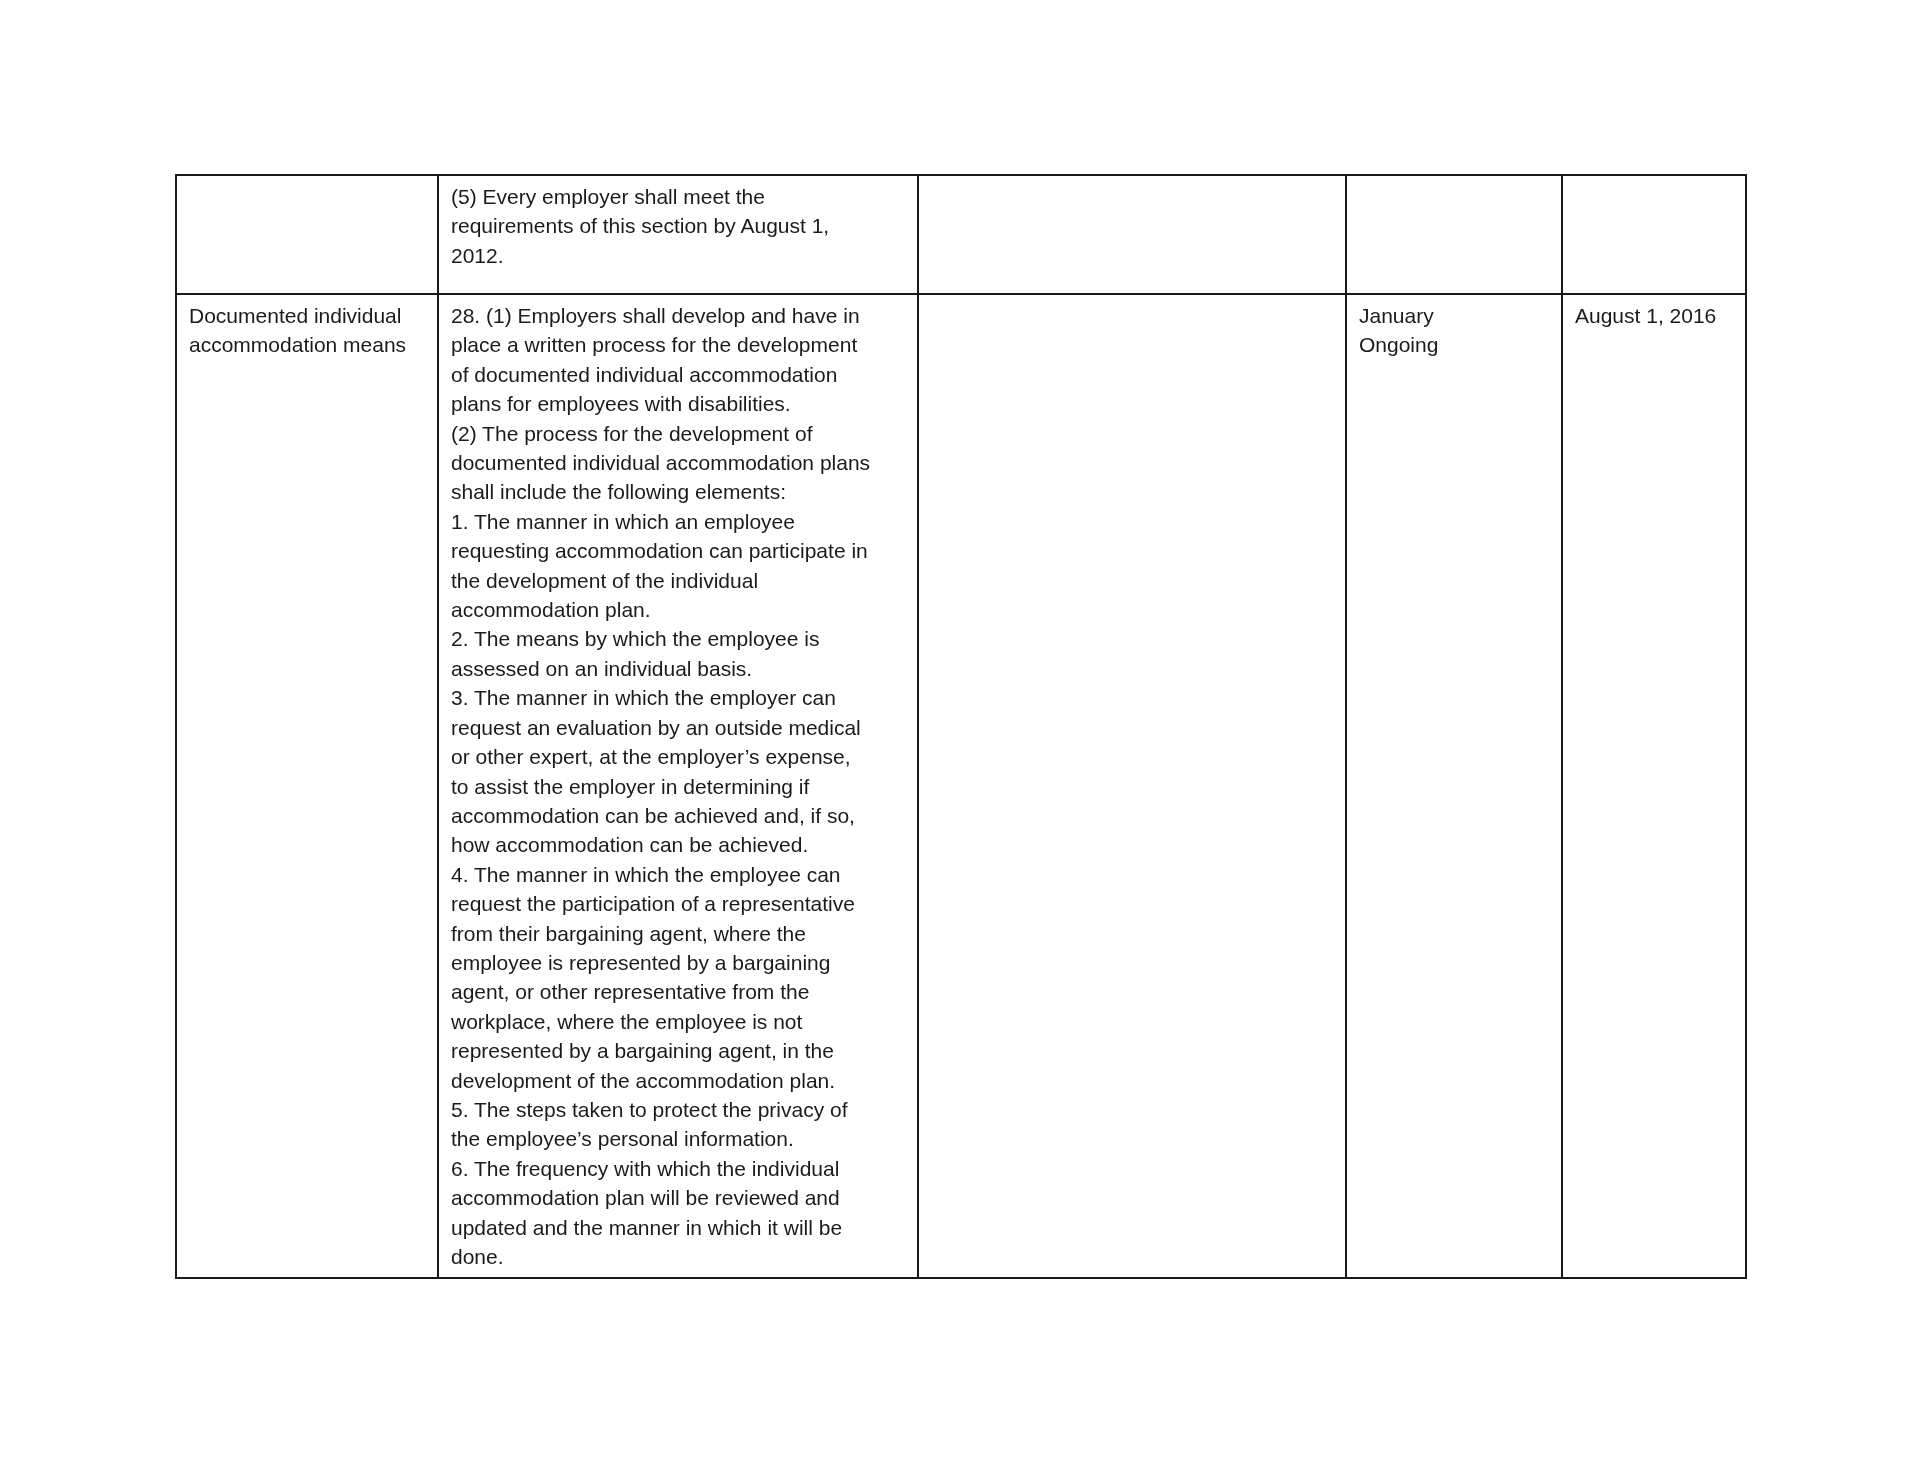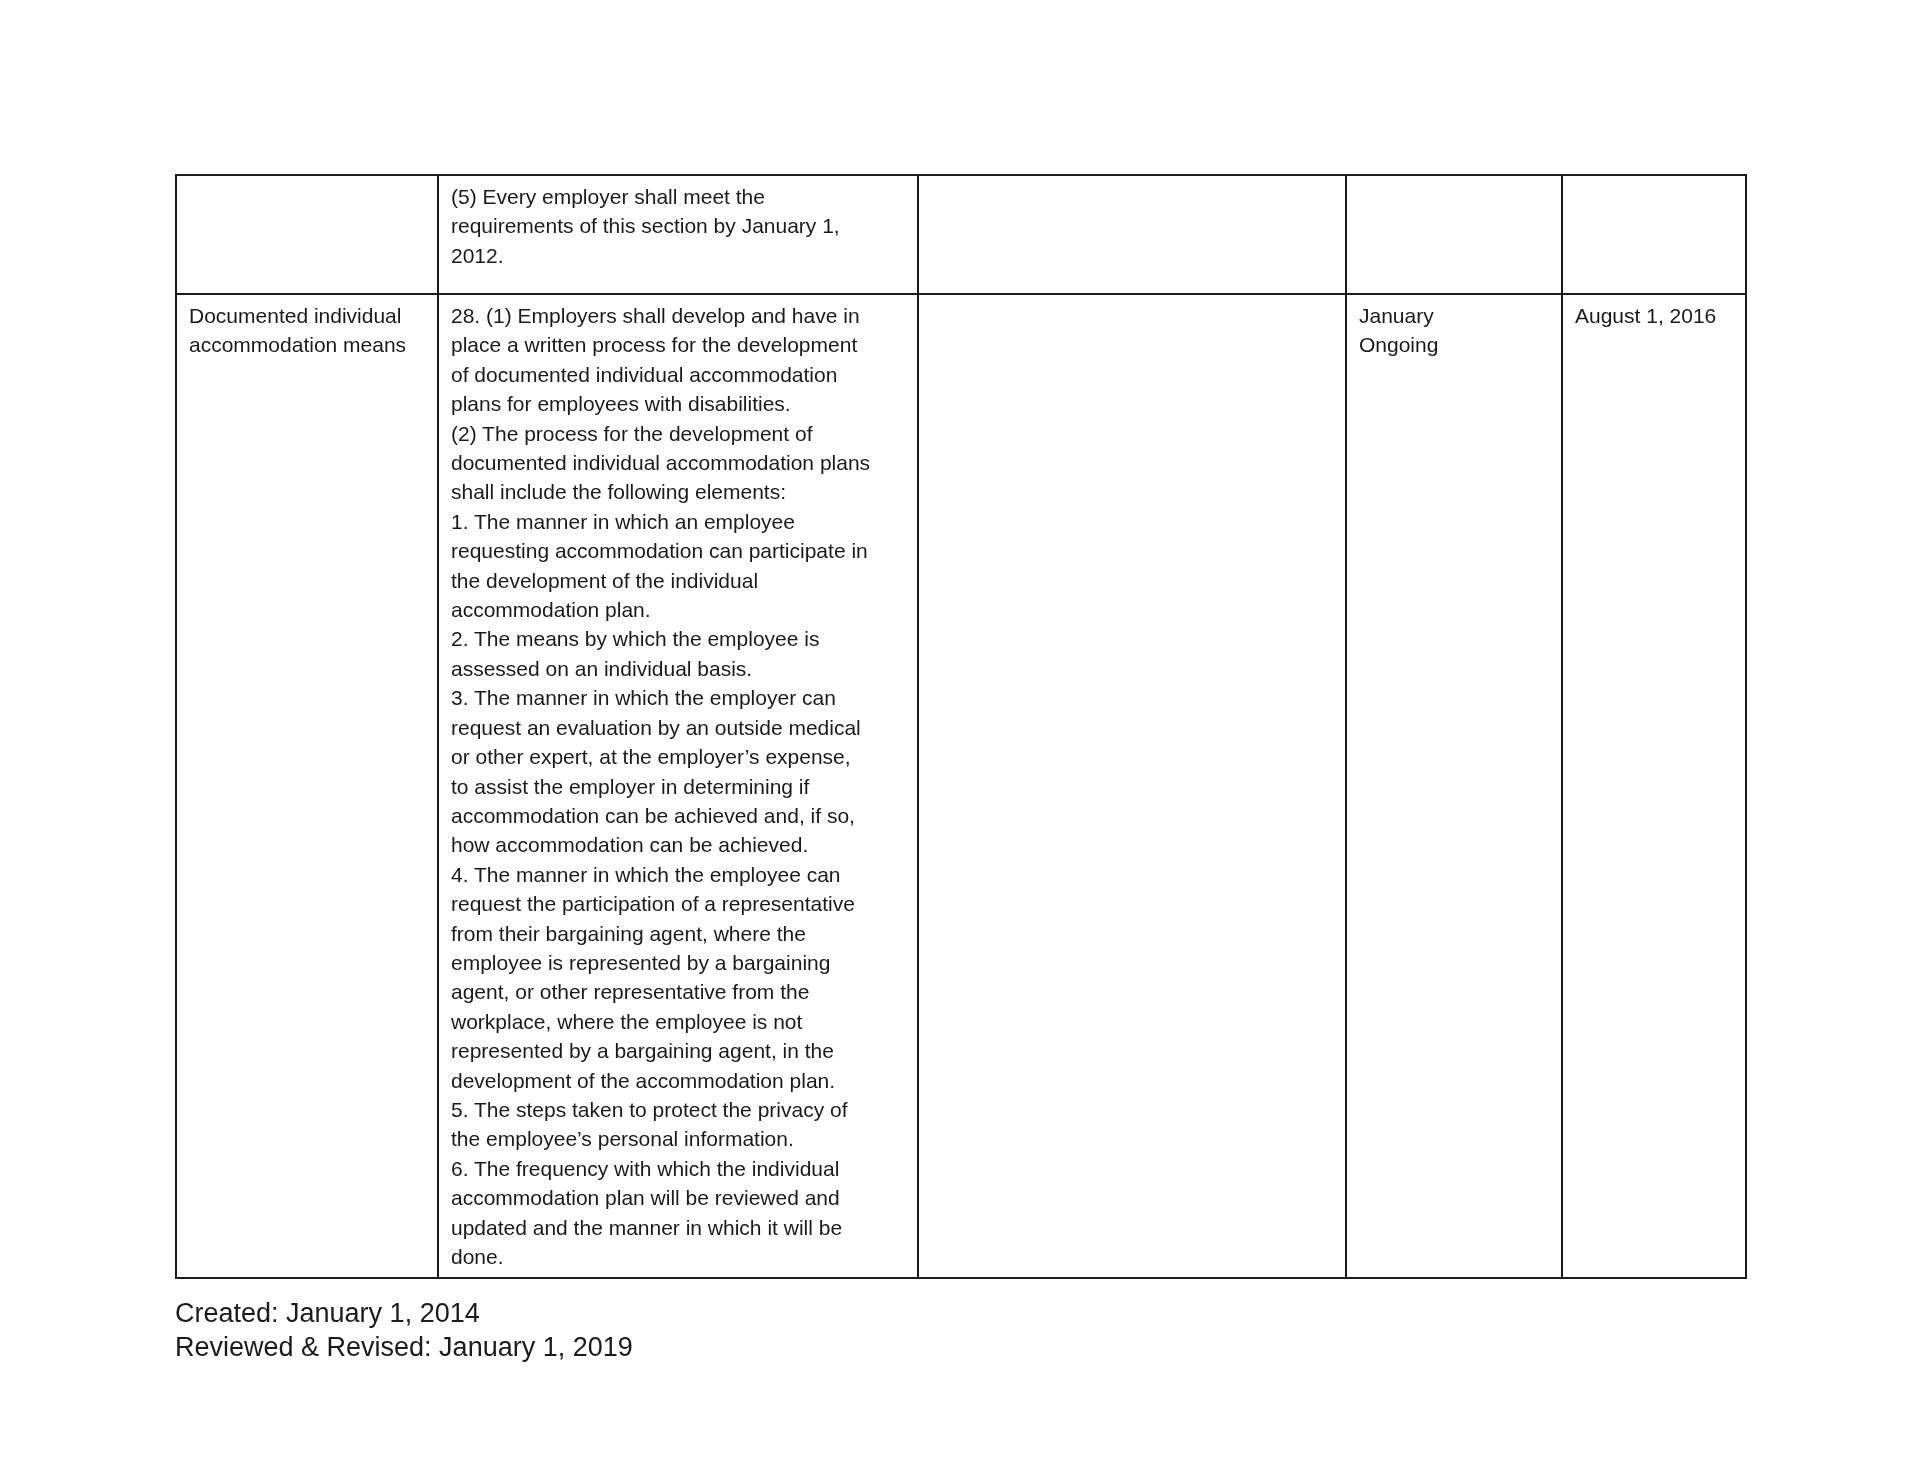--- a/index.html
+++ b/index.html
@@ -65,21 +65,21 @@
       <col style="width:216px">
       <col style="width:184px">
     </colgroup>
     <tbody>
       <tr class="row-1">
         <td>
           <div class="celltext"></div>
         </td>
         <td>
           <div class="celltext">(5) Every employer shall meet the
-requirements of this section by January 1,
+requirements of this section by August 1,
 2012.</div>
         </td>
         <td>
           <div class="celltext"></div>
         </td>
         <td>
           <div class="celltext"></div>
         </td>
         <td>
           <div class="celltext"></div>
@@ -132,18 +132,14 @@
           <div class="celltext">January
 Ongoing</div>
         </td>
         <td>
           <div class="celltext">August 1, 2016</div>
         </td>
       </tr>
     </tbody>
   </table>
 
-  <div class="doc-footer">
-    <div>Created: January 1, 2014</div>
-    <div>Reviewed &amp; Revised: January 1, 2019</div>
-  </div>
 
 </div>
 
 </body></html>

